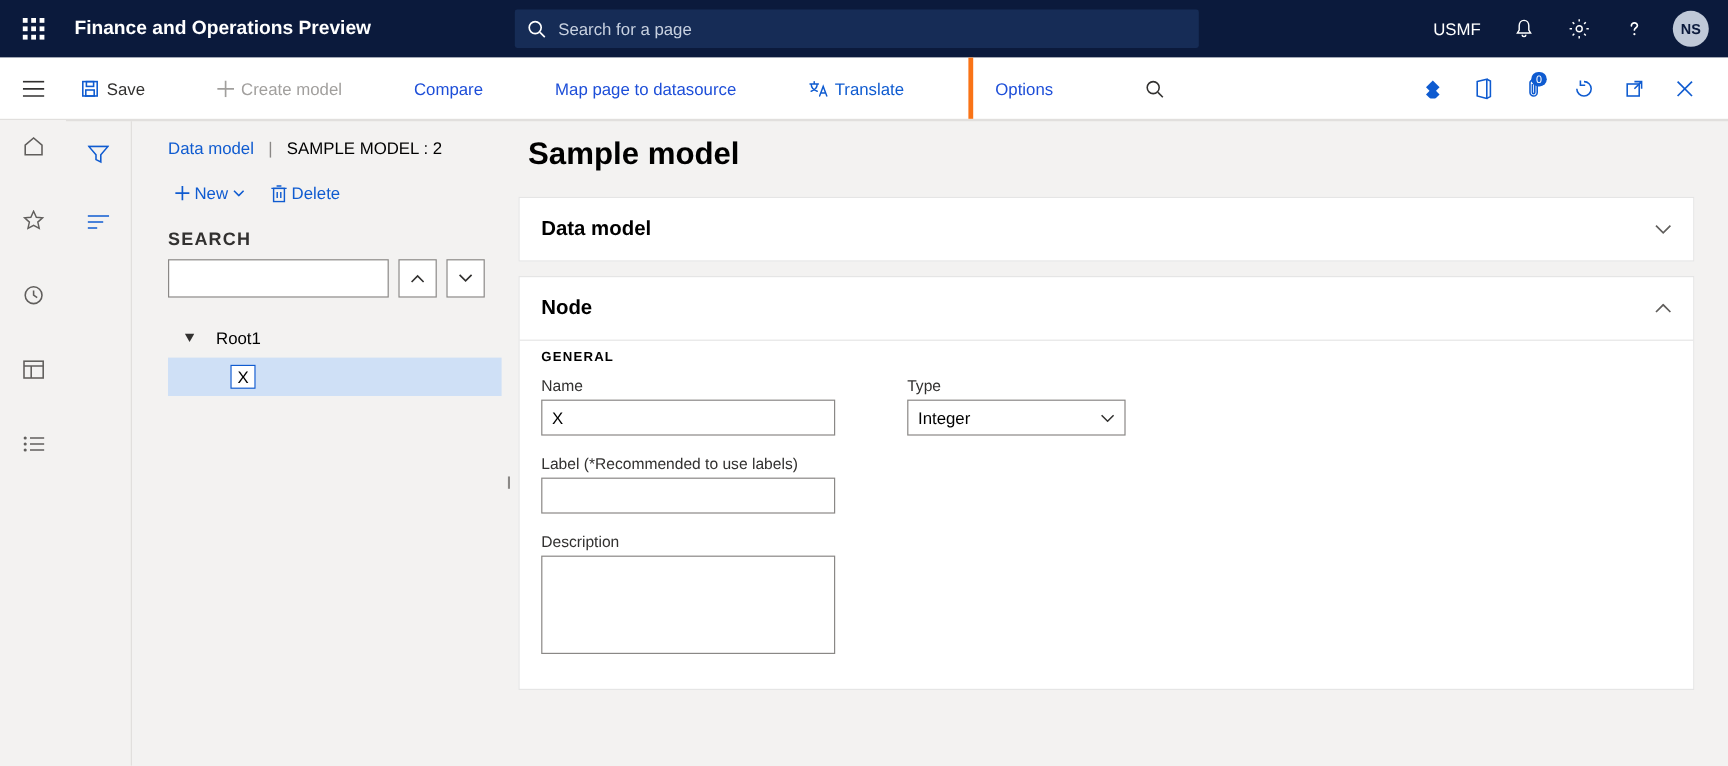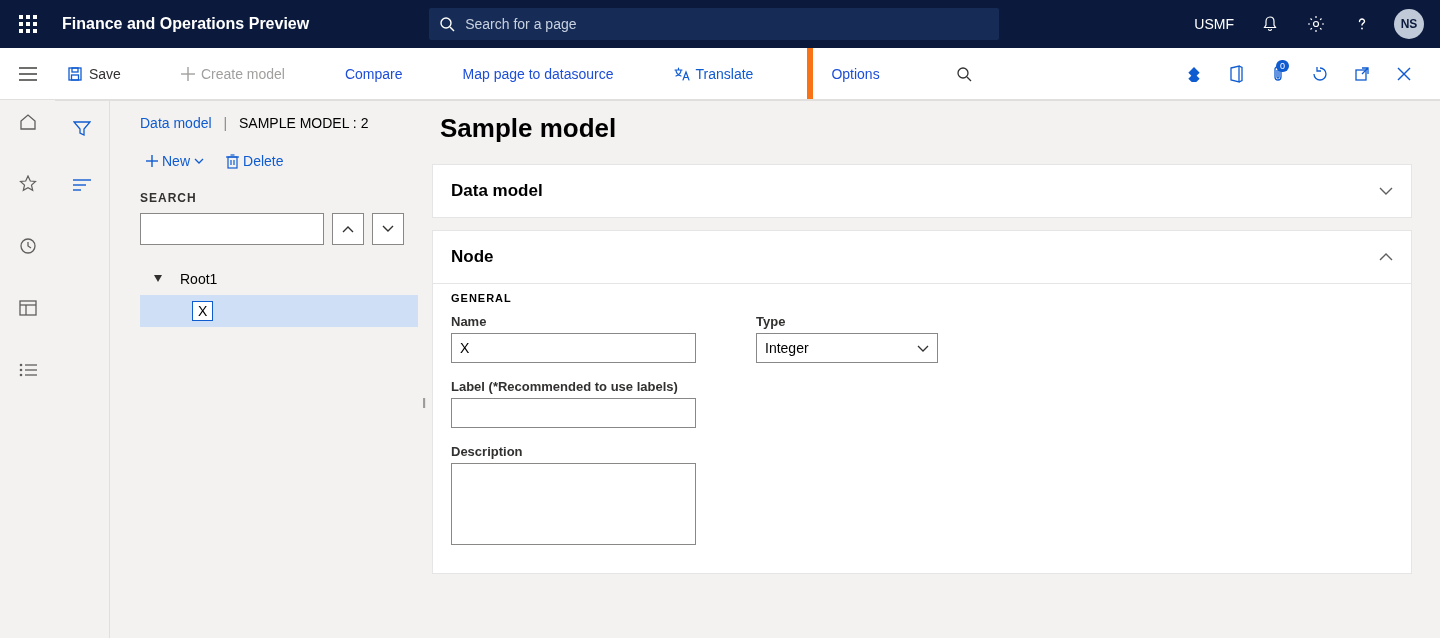--- a/index.html
+++ b/index.html
@@ -20,58 +20,58 @@
   .hicon { width:40px; height:48px; display:flex; align-items:center; justify-content:center; cursor:pointer; color:#fff; }
   .avatar { width:30px; height:30px; border-radius:50%; background:#c0c9d8; color:#0b1a3c; font-size:12px; font-weight:600; display:flex; align-items:center; justify-content:center; margin:0 8px 0 6px; }
 
   
   .cmd-bar { height:52px; background:#fff; border-bottom:1px solid #e1dfdd; display:flex; align-items:center; padding:0 10px 0 0; }
   .left-burger { width:55px; display:flex; align-items:center; justify-content:center; cursor:pointer; height:100%; }
   .cmd-items { display:flex; align-items:center; height:100%;gap:36px; }
   .cmd-btn { display:flex; align-items:center; gap:6px; height:100%; padding:0 12px; font-size:14px; color:#1d4ed8; cursor:pointer; }
   .cmd-btn.disabled { color:#a19f9d; cursor:default; }
   .cmd-btn.accent { color:#0f5bd0; }
-  .cmd-btn.options { border-left:6px solid #f97316; margin-left:6px; padding-left:18px;}
+  .cmd-btn.options { border-left:4px solid #f97316; margin-left:6px; padding-left:18px;}
   .cmd-right { margin-left:auto; display:flex; align-items:center; gap:6px; padding-right:8px;}
   .cmd-right .ricon { width:36px; height:36px; display:flex; align-items:center; justify-content:center; cursor:pointer; color:#0f5bd0; position:relative;}
   .badge { position:absolute; top:4px; left:16px; background:#0f5bd0; color:#fff; border-radius:8px; font-size:9px; padding:0 4px; line-height:12px;}
 
   
   .left-rail { position:absolute; top:100px; left:0; width:55px; display:flex; flex-direction:column; align-items:center; gap:26px; padding-top:4px; }
   .left-rail .ricon { width:36px; height:36px; display:flex; align-items:center; justify-content:center; cursor:pointer; color:#605e5c;}
 
   
   .main { position:absolute; left:55px; top:100px; right:0; bottom:0; display:flex; border-top:1px solid #e1dfdd;}
   .side-col { width:55px; border-right:1px solid #e1dfdd; display:flex; flex-direction:column; align-items:center; gap:20px; padding-top:10px;}
   .side-col .ricon { cursor:pointer; color:#0f5bd0; width:36px; height:36px; display:flex; align-items:center; justify-content:center;}
   .tree-col { width:308px; padding:14px 0 0 30px; position:relative;}
   .drag-handle { position:absolute; right:-6px; top:295px; color:#8a8886; font-size:11px; cursor:col-resize; letter-spacing:-2px;}
   .breadcrumb { font-size:14px; margin-bottom:18px;}
   .breadcrumb a { color:#0f5bd0; text-decoration:none;}
   .breadcrumb .sep { color:#8a8886; margin:0 8px;}
   .tree-tools { display:flex; align-items:center; gap:10px; margin-bottom:18px;}
   .tbtn { display:flex; align-items:center; gap:4px; font-size:14px; color:#0f5bd0; cursor:pointer; padding:4px 6px;}
-  .search-lbl { font-size:12px; font-weight:700; letter-spacing:1px; color:#323130; margin-bottom:8px;}
+  .search-lbl { font-size:15px; font-weight:700; letter-spacing:1px; color:#323130; margin-bottom:8px;}
   .search-row { display:flex; gap:8px; margin-bottom:18px;}
   .search-row input { width:184px; height:32px; border:1px solid #8a8886; padding:0 8px; font-size:14px; outline:none;}
   .nav-sq { width:32px; height:32px; border:1px solid #8a8886; background:#fff; display:flex; align-items:center; justify-content:center; cursor:pointer;}
   .tree { font-size:14px; }
   .tree-row { display:flex; align-items:center; height:32px;}
   .tree-row.root { padding-left:14px; gap:18px;}
   .tree-row.sel { background:#cfe0f6; margin-left:0; padding-left:52px;}
   .tree-row.sel .node-box { border:1px solid #0f5bd0; padding:1px 5px; background:#fff;}
   .detail-col { flex:1; padding:4px 28px 20px 14px; overflow:auto;}
   .page-title { font-size:26px; font-weight:600; margin:8px 0 20px 8px;}
   .card { background:#fff; border:1px solid #e5e5e5; margin-bottom:12px;}
   .card-header { height:52px; display:flex; align-items:center; justify-content:space-between; padding:0 18px; font-size:17px; font-weight:600; cursor:pointer;}
   .card-body { padding:8px 18px 24px 18px; border-top:1px solid #e5e5e5;}
   .sec-lbl { font-size:11px; font-weight:700; letter-spacing:1px; margin-bottom:10px;}
   .form-row { display:flex; gap:60px; }
   .fcol { display:flex; flex-direction:column; gap:16px;}
-  .fgroup label { font-size:13px; color:#323130; display:block; margin-bottom:4px;font-weight:bold;}
+  .fgroup label { font-size:13px; color:#323130; display:block; margin-bottom:4px;}
   .fgroup input[type=text] { width:245px; height:30px; border:1px solid #8a8886; padding:0 8px; font-size:14px;}
   .fgroup textarea { width:245px; height:82px; border:1px solid #8a8886; padding:6px 8px; font-size:14px; resize:none;}
   .fselect { width:182px; height:30px; border:1px solid #8a8886; display:flex; align-items:center; justify-content:space-between; padding:0 8px; font-size:14px; background:#fff;}
   svg { display:block; }
 </style>
 </head>
 <body>
 
 <div class="top-header">
   <div class="waffle">

